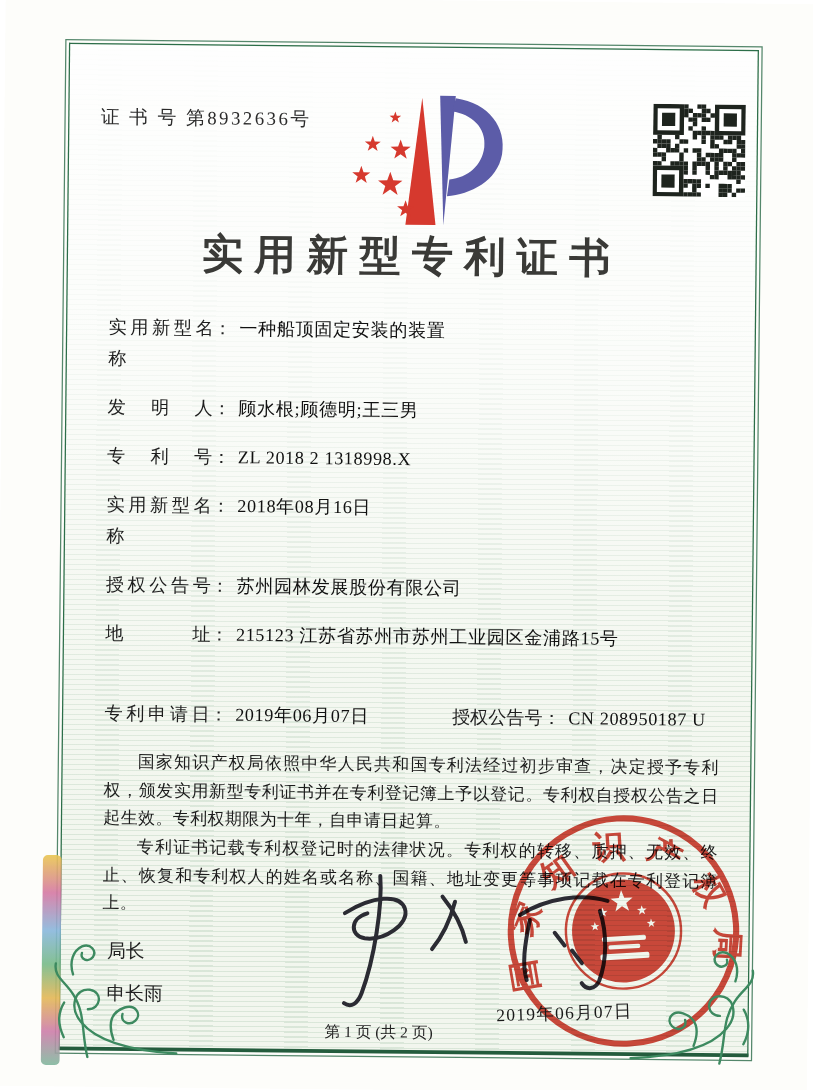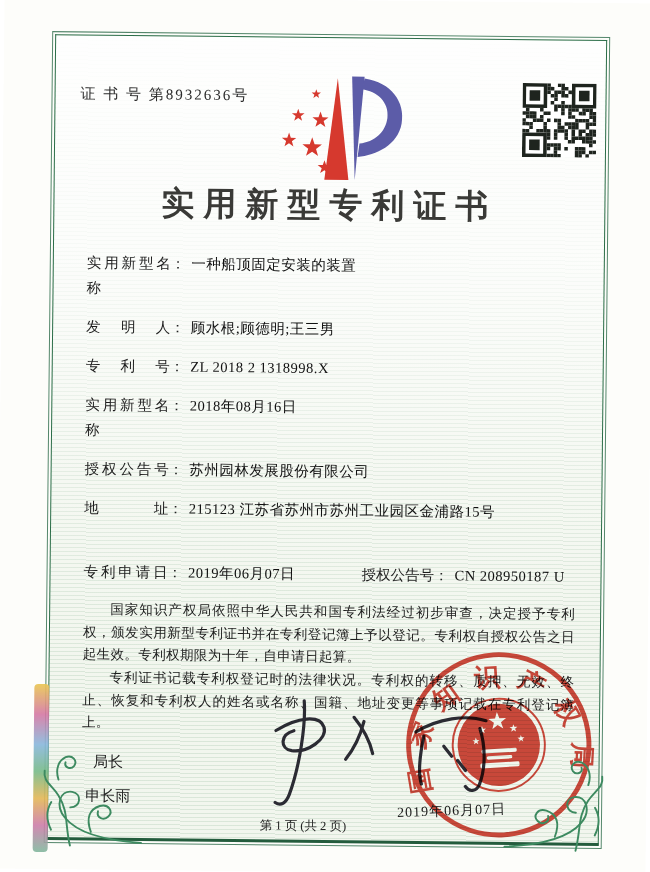--- a/index.html
+++ b/index.html
@@ -23,21 +23,21 @@
   .frow.two{justify-content:flex-start;}
   .fcell{display:flex;align-items:baseline;}
   .fcell.first{width:278px;flex:none;}
   .f-label{display:inline-block;width:5.8em;text-align:justify;text-align-last:justify;color:#1d1d1d;}
   .f-label.narrow{width:5em;margin-top:25px;}
   .f-colon{margin-right:6px;}
   .f-value{letter-spacing:.5px;color:#111;}
   .paras{margin-top:10px;font-size:13.5px;line-height:1.68;color:#1c1c1c;text-align:justify;}
   .paras p{margin:0;text-indent:2em;letter-spacing:.4px;}
   .signer{position:absolute;left:40px;top:712px;font-size:15px;line-height:34px;color:#222;
-    font-family:Liberation Serif, serif;text-align:center;}
+    font-family:Liberation Serif, serif;}
   .signature{position:absolute;left:200px;top:648px;width:260px;height:130px;}
   .seal{position:absolute;left:355px;top:610px;width:196px;height:196px;mix-blend-mode:multiply;
     transform:rotate(-4deg);opacity:.92;}
   .seal-date{position:absolute;left:352px;top:764px;width:190px;font-size:14px;color:#1a1a1a;
     letter-spacing:1px;transform:rotate(-2.5deg);}
   .footer{position:absolute;left:0;right:40px;bottom:10px;text-align:center;font-size:12.5px;color:#222;}
   .flourish{position:absolute;width:104px;height:124px;}
   .flourish.bl{left:-6px;bottom:-8px;}
   .flourish.br{right:-6px;bottom:-8px;transform:scaleX(-1);}
   .ribbon{position:absolute;left:-12px;bottom:-10px;width:15px;height:168px;border-radius:4px;

